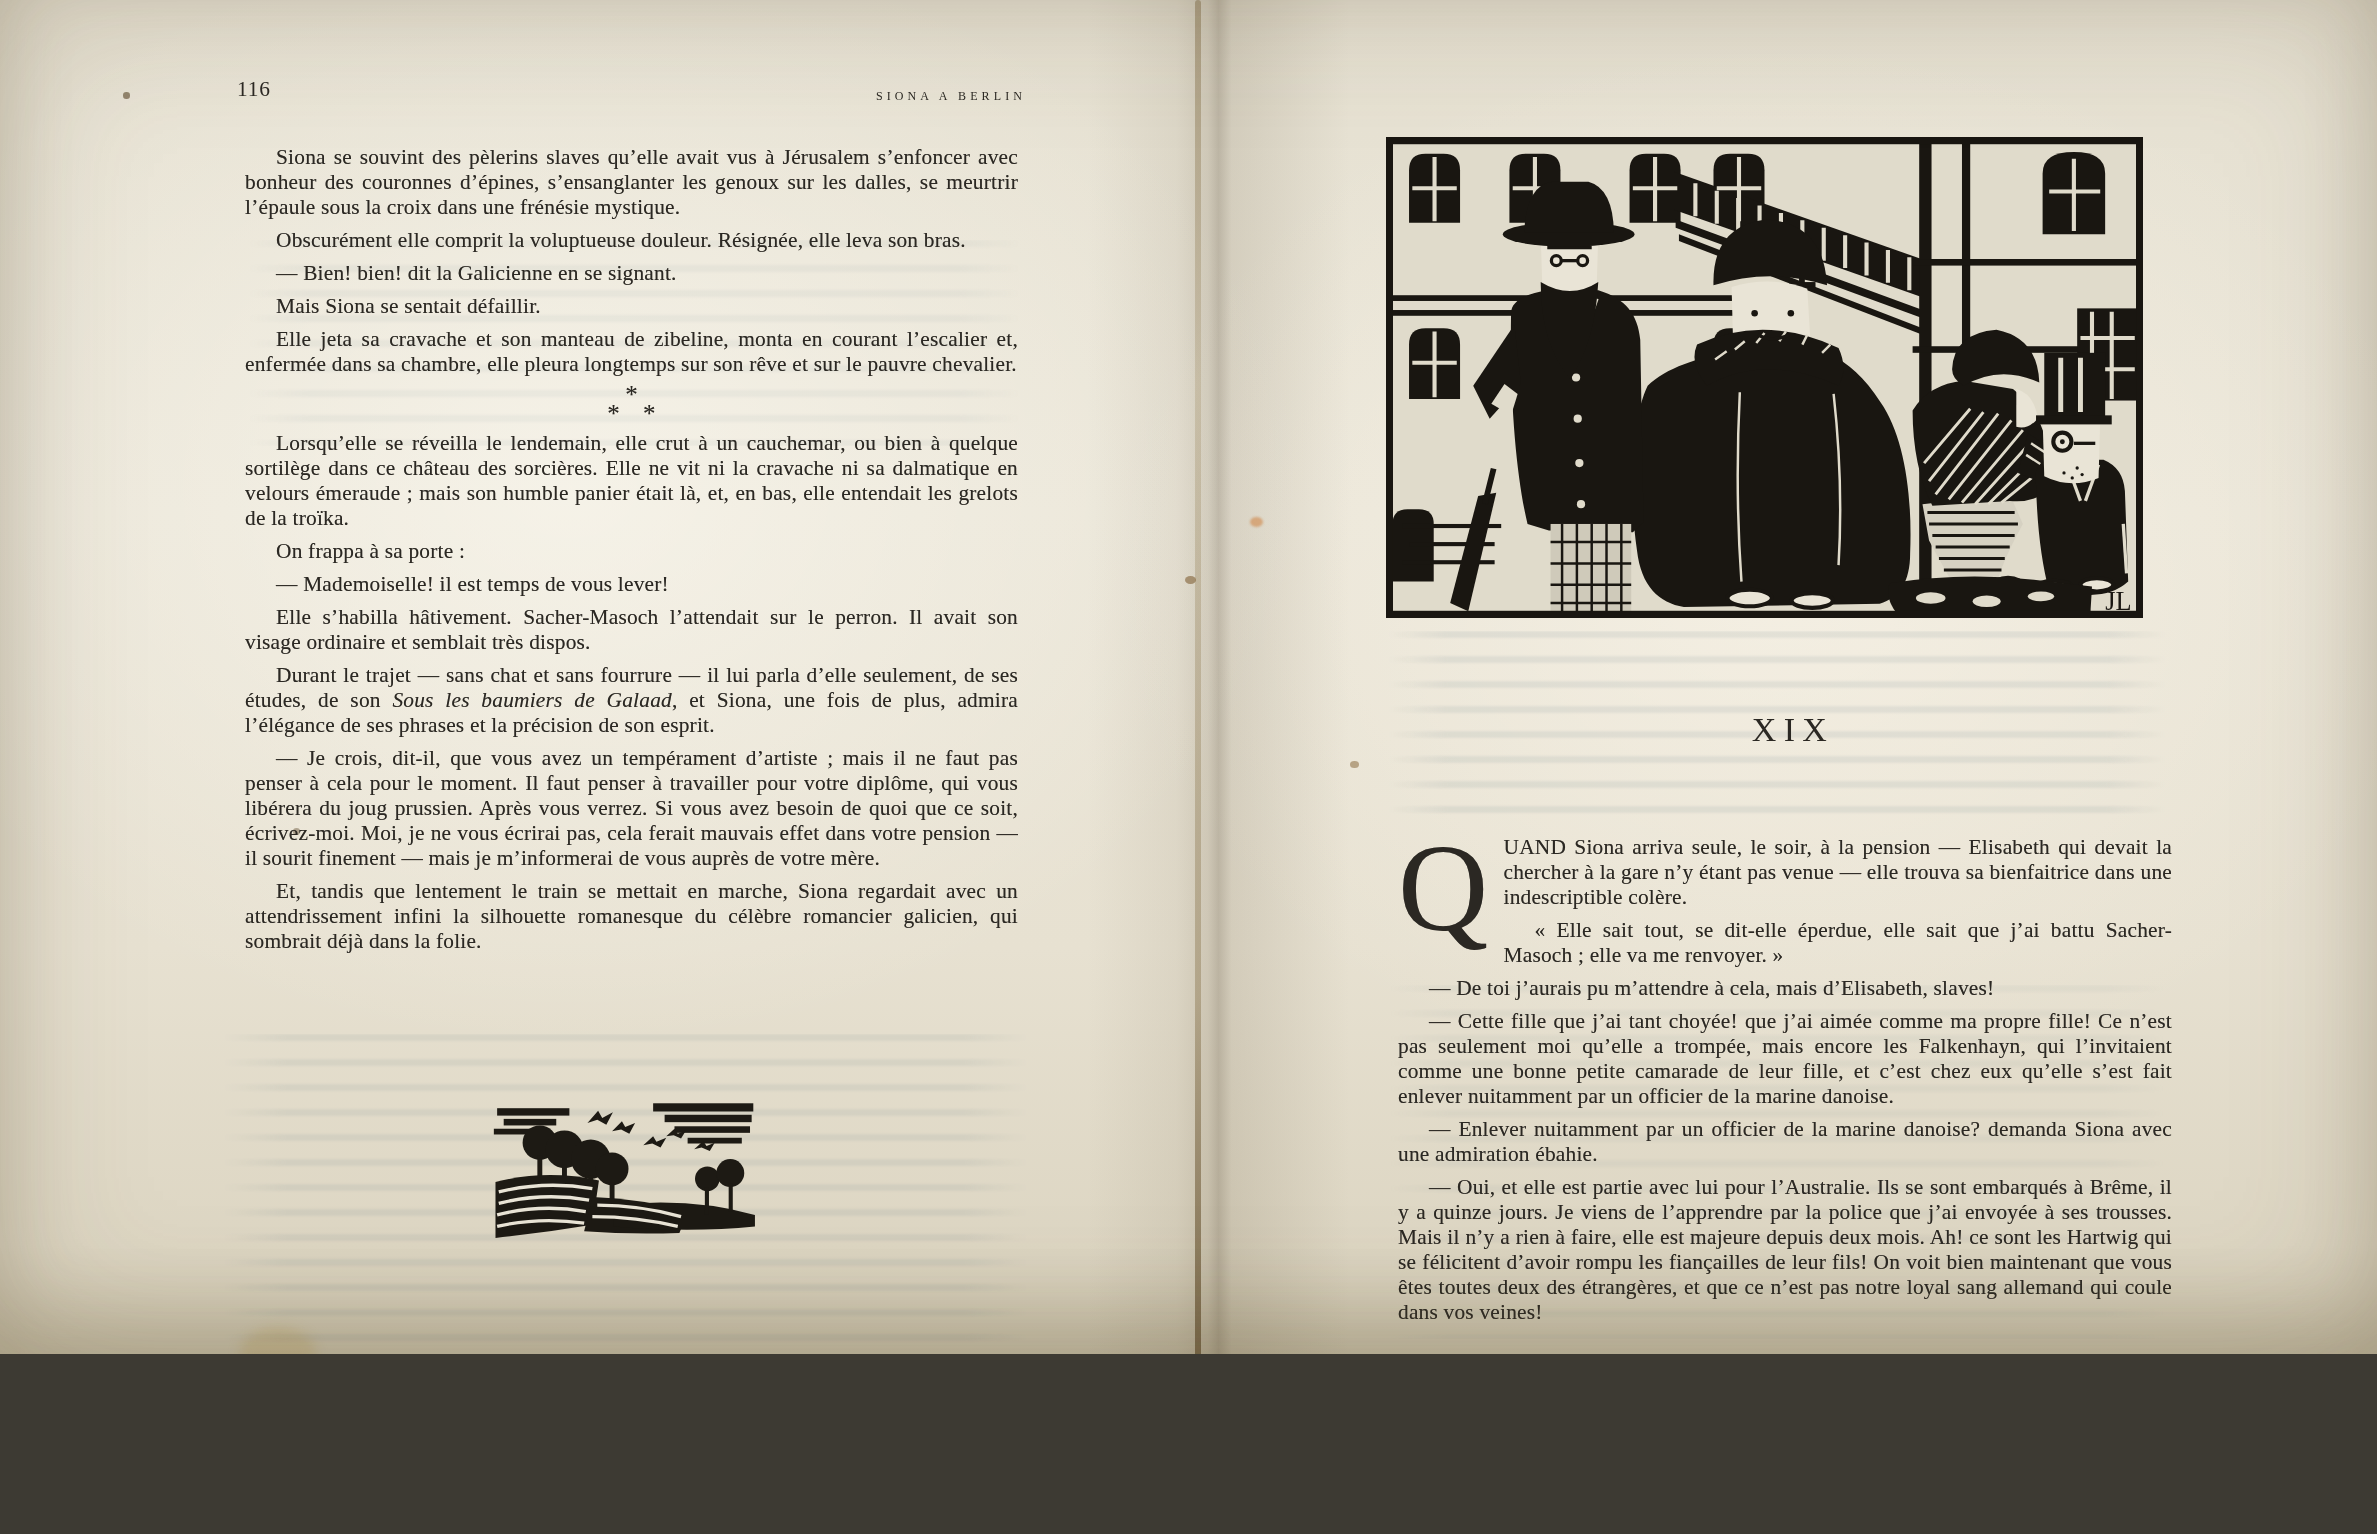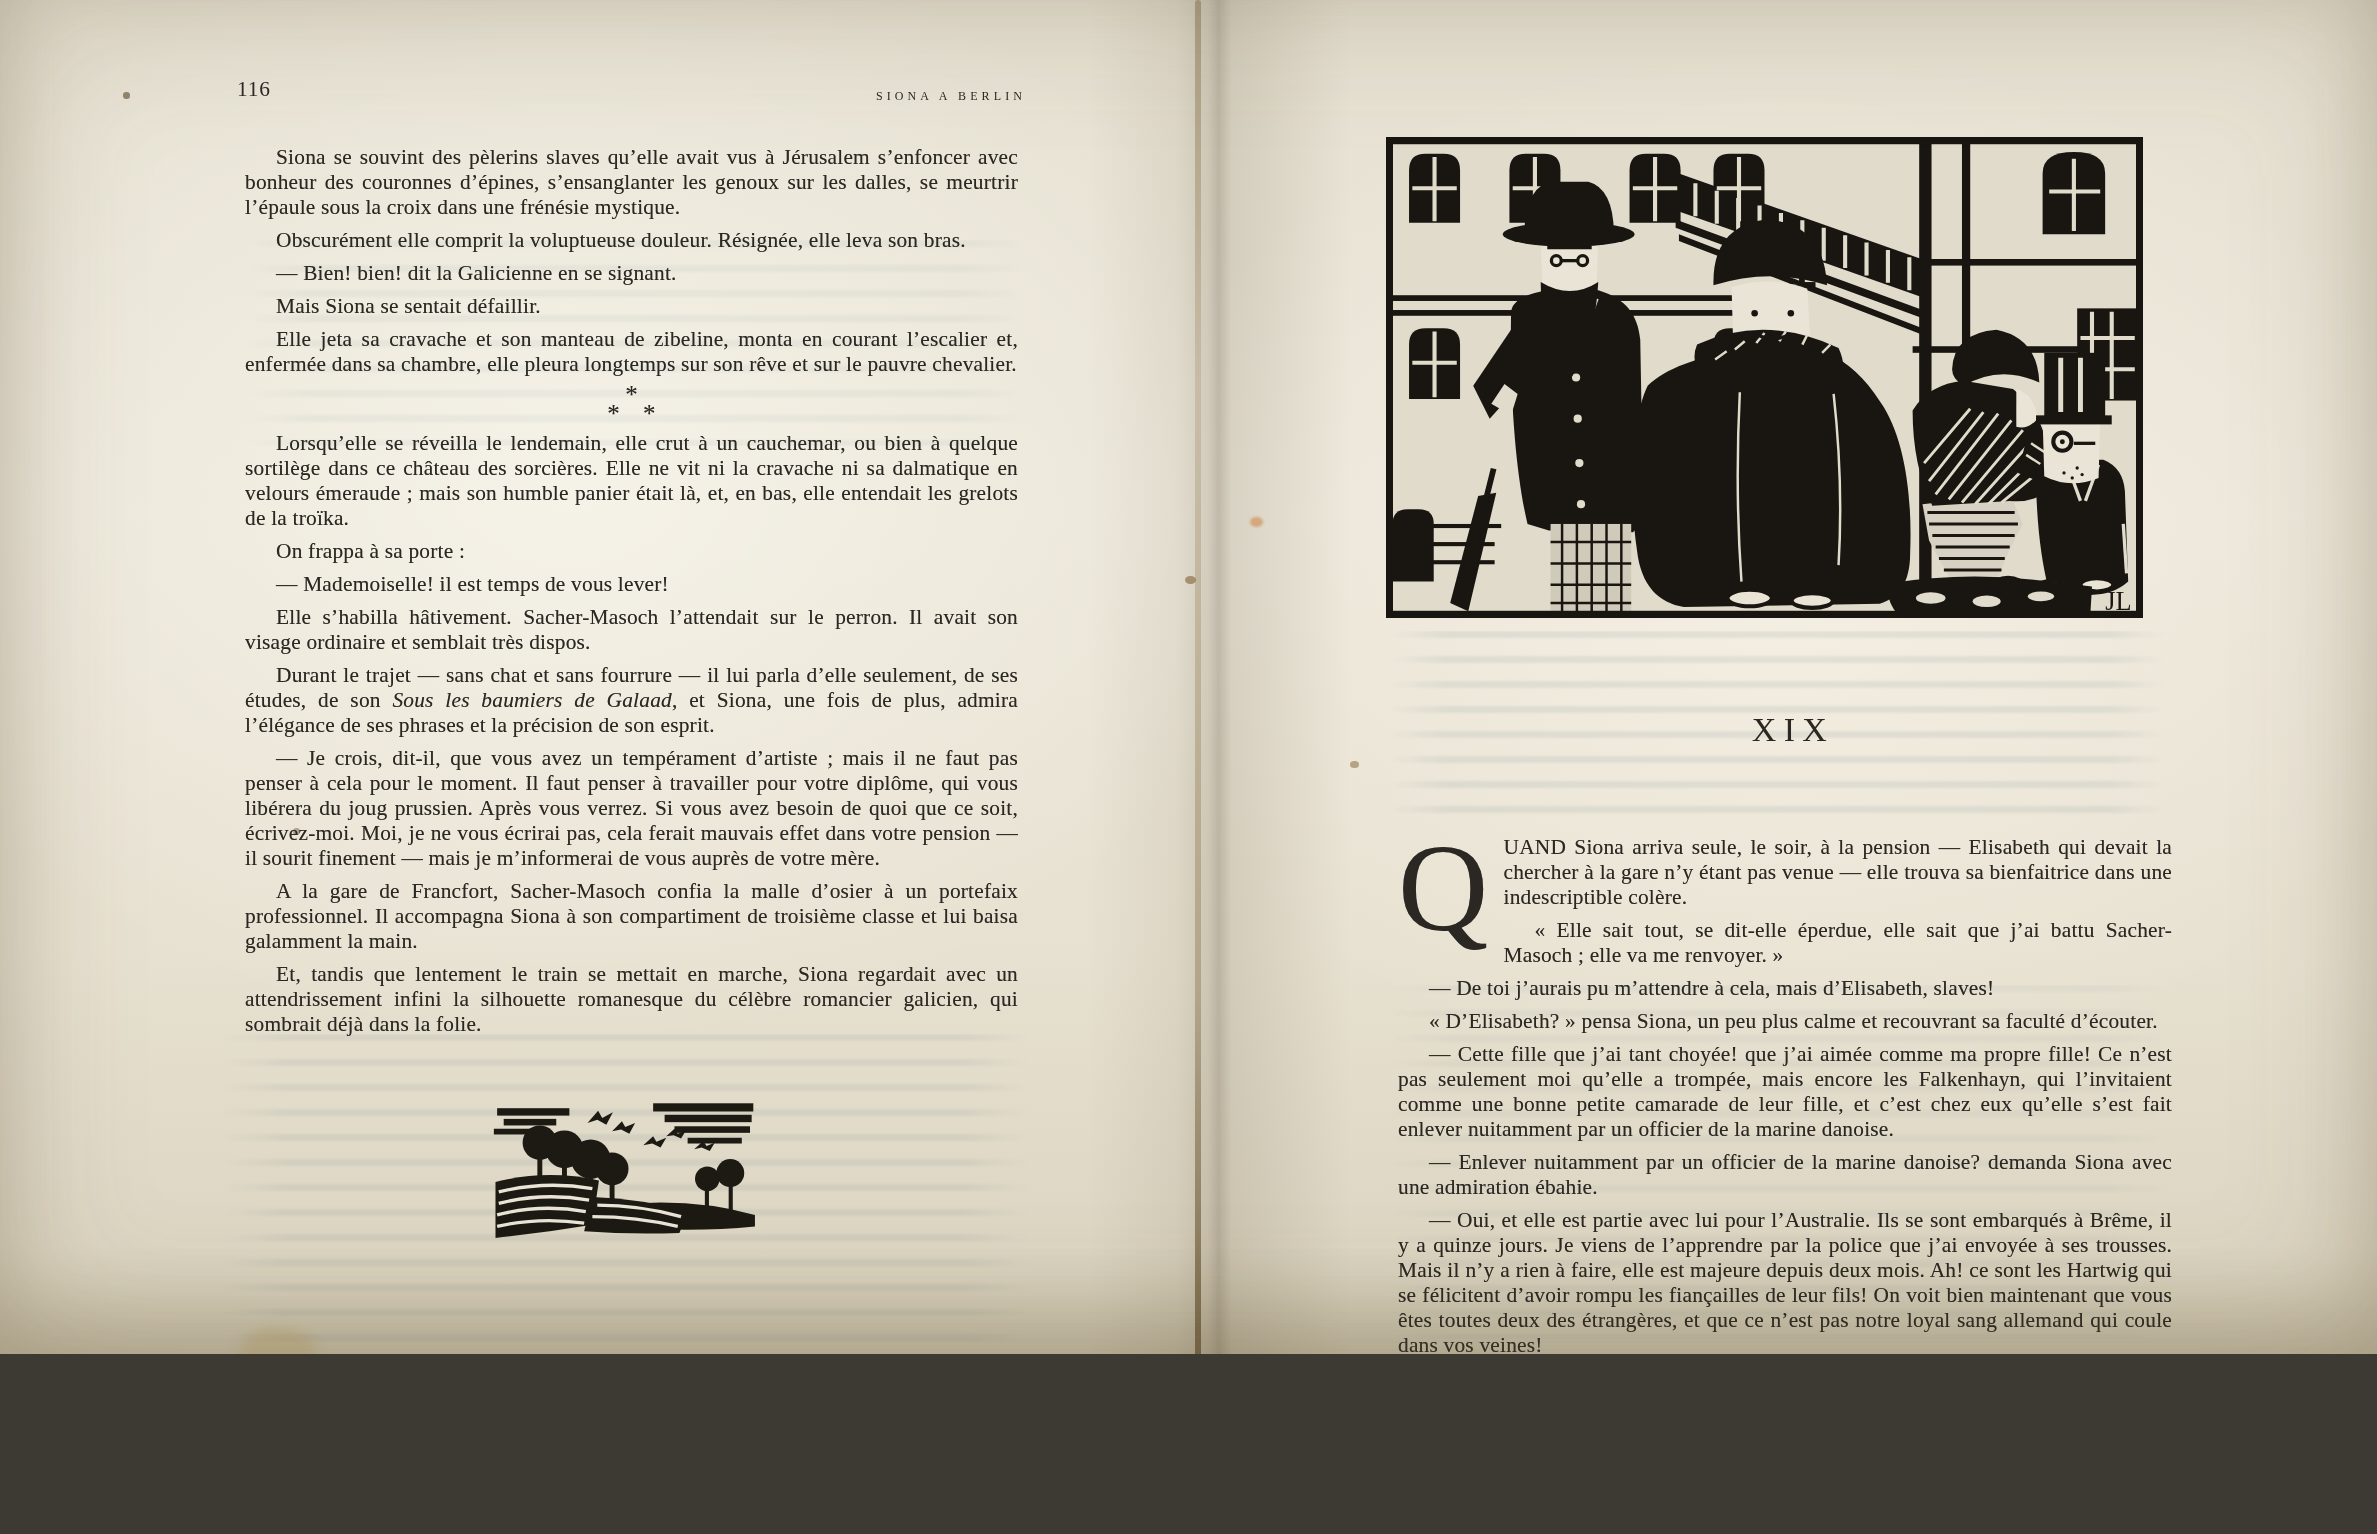--- a/index.html
+++ b/index.html
@@ -98,21 +98,20 @@
         <span class="ast-row">*</span>
         <span class="ast-row ast-bottom">* *</span>
       </div>
       <div>
           <p class="para"><span>Lorsqu’elle se réveilla le lendemain, elle crut à un cauchemar, ou bien à quelque sortilège dans ce château des sorcières. Elle ne vit ni la cravache ni sa dalmatique en velours émeraude ; mais son humble panier était là, et, en bas, elle entendait les grelots de la troïka.</span></p>
           <p class="para"><span>On frappa à sa porte :</span></p>
           <p class="para"><span>— Mademoiselle! il est temps de vous lever!</span></p>
           <p class="para"><span>Elle s’habilla hâtivement. Sacher-Masoch l’attendait sur le perron. Il avait son visage ordinaire et semblait très dispos.</span></p>
           <p class="para"><span>Durant le trajet — sans chat et sans fourrure — il lui parla d’elle seulement, de ses études, de son </span><i>Sous les baumiers de Galaad</i><span>, et Siona, une fois de plus, admira l’élégance de ses phrases et la précision de son esprit.</span></p>
           <p class="para"><span>— Je crois, dit-il, que vous avez un tempérament d’artiste ; mais il ne faut pas penser à cela pour le moment. Il faut penser à travailler pour votre diplôme, qui vous libérera du joug prussien. Après vous verrez. Si vous avez besoin de quoi que ce soit, écrivez-moi. Moi, je ne vous écrirai pas, cela ferait mauvais effet dans votre pension — il sourit finement — mais je m’informerai de vous auprès de votre mère.</span></p>
-          <p class="para"><span>A la gare de Francfort, Sacher-Masoch confia la malle d’osier à un portefaix professionnel. Il accompagna Siona à son compartiment de troisième classe et lui baisa galamment la main.</span></p>
           <p class="para"><span>Et, tandis que lentement le train se mettait en marche, Siona regardait avec un attendrissement infini la silhouette romanesque du célèbre romancier galicien, qui sombrait déjà dans la folie.</span></p>
         </div>
     </div>
 
     <svg class="vignette" viewBox="0 0 332 190">
       <g fill="#1d1a14" stroke="none">
 
         <rect x="6" y="10" width="88" height="9"></rect>
           <rect x="14" y="23" width="64" height="8"></rect>
           <rect x="2" y="35" width="56" height="7"></rect>
@@ -319,21 +318,20 @@
 
       <rect x="4" y="4" width="912" height="576" fill="none" stroke="#191611" stroke-width="9"></rect>
     </svg>
 
     <h2 class="chapter">XIX</h2>
 
     <div class="textcol rightcol">
         <p class="para" style="text-indent: 0px;"><span class="dropcap">Q</span><span>UAND Siona arriva seule, le soir, à la pension — Elisabeth qui devait la chercher à la gare n’y étant pas venue — elle trouva sa bienfaitrice dans une indescriptible colère.</span></p>
         <p class="para"><span>« Elle sait tout, se dit-elle éperdue, elle sait que j’ai battu Sacher-Masoch ; elle va me renvoyer. »</span></p>
         <p class="para"><span>— De toi j’aurais pu m’attendre à cela, mais d’Elisabeth, slaves!</span></p>
-        <p class="para"><span>« D’Elisabeth? » pensa Siona, un peu plus calme et recouvrant sa faculté d’écouter.</span></p>
         <p class="para"><span>— Cette fille que j’ai tant choyée! que j’ai aimée comme ma propre fille! Ce n’est pas seulement moi qu’elle a trompée, mais encore les Falkenhayn, qui l’invitaient comme une bonne petite camarade de leur fille, et c’est chez eux qu’elle s’est fait enlever nuitamment par un officier de la marine danoise.</span></p>
         <p class="para"><span>— Enlever nuitamment par un officier de la marine danoise? demanda Siona avec une admiration ébahie.</span></p>
         <p class="para"><span>— Oui, et elle est partie avec lui pour l’Australie. Ils se sont embarqués à Brême, il y a quinze jours. Je viens de l’apprendre par la police que j’ai envoyée à ses trousses. Mais il n’y a rien à faire, elle est majeure depuis deux mois. Ah! ce sont les Hartwig qui se félicitent d’avoir rompu les fiançailles de leur fils! On voit bien maintenant que vous êtes toutes deux des étrangères, et que ce n’est pas notre loyal sang allemand qui coule dans vos veines!</span></p>
       </div>
   </section>
 
 </div>
 
 
 </body></html>

